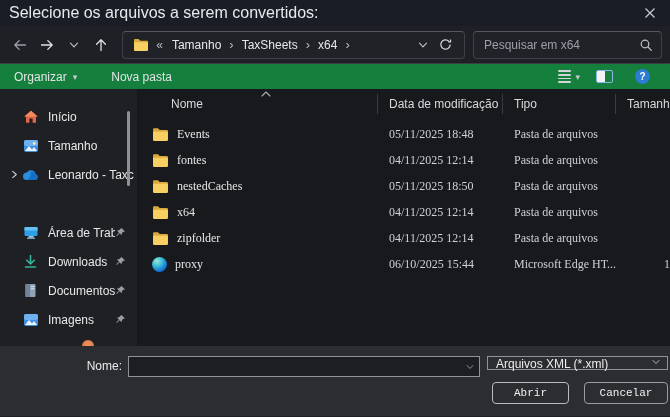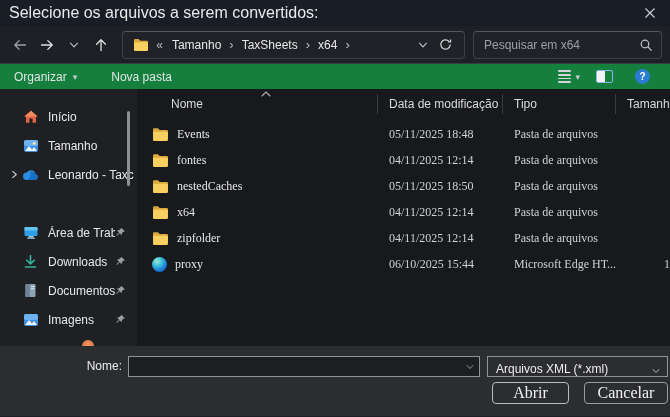--- a/index.html
+++ b/index.html
@@ -61,23 +61,23 @@
   .cell.namec { display:flex; align-items:center; gap:8px; color:#e6e7e9; padding-left:15px; }
   .f-icon { width:17px; height:15px; display:flex; flex:none; }
   .edge-icon { width:15px; height:15px; flex:none; border-radius:50%; background:radial-gradient(circle at 34% 28%, #9fe6cf 0%, #3cc1d8 32%, #1877d8 66%, #0b4fa5 100%); }
 
   
   .footer { position:relative; height:70px; background:#2c2d31; }
   .fname-label { position:absolute; left:60px; top:13px; width:62px; text-align:right; color:#e9eaec; }
   .fname-input { position:absolute; left:128px; top:10px; width:352px; height:21px; background:#1d1e21; border:1px solid #909298; display:flex; align-items:center; }
   .fname-input input { flex:1; height:100%; background:transparent; border:none; outline:none; color:#e9eaec; font-family:inherit; font-size:12px; padding:0 6px; }
   .fname-input .dd { width:18px; display:flex; justify-content:center; color:#9a9da2; }
-  .ftype-combo { position:absolute; left:487px; top:10px; width:181px; height:21px; background:#2c2d31; border:1px solid #909298; display:flex; align-items:flex-end; padding:0 6px 0 8px; color:#ededee; }
+  .ftype-combo { position:absolute; left:487px; top:10px; width:181px; height:14px; background:#2c2d31; border:1px solid #909298; display:flex; align-items:flex-start; padding:0 6px 0 8px; color:#ededee; }
   .ftype-combo .dd { margin-left:auto; color:#c3c5c9; display:flex; }
-  .btn { position:absolute; top:36px; height:22px; background:#2c2d31; border:1px solid #9a9ca1; border-radius:4px; color:#f0f1f2; font-family:Liberation Serif, serif; font-size:16px; display:flex; align-items:center; justify-content:center; }
+  .btn { position:absolute; top:36px; height:22px; background:#2c2d31; border:1px solid #9a9ca1; border-radius:4px; color:#f0f1f2; font-family:Liberation Mono, monospace; font-size:11px; display:flex; align-items:center; justify-content:center; }
   .btn-open { left:492px; width:77px; border-color:#b9bbbf; }
   .btn-cancel { left:584px; width:84px; }
 
   svg { display:block; }
 </style>
 </head>
 <body>
 
 <div class="dialog">
 

